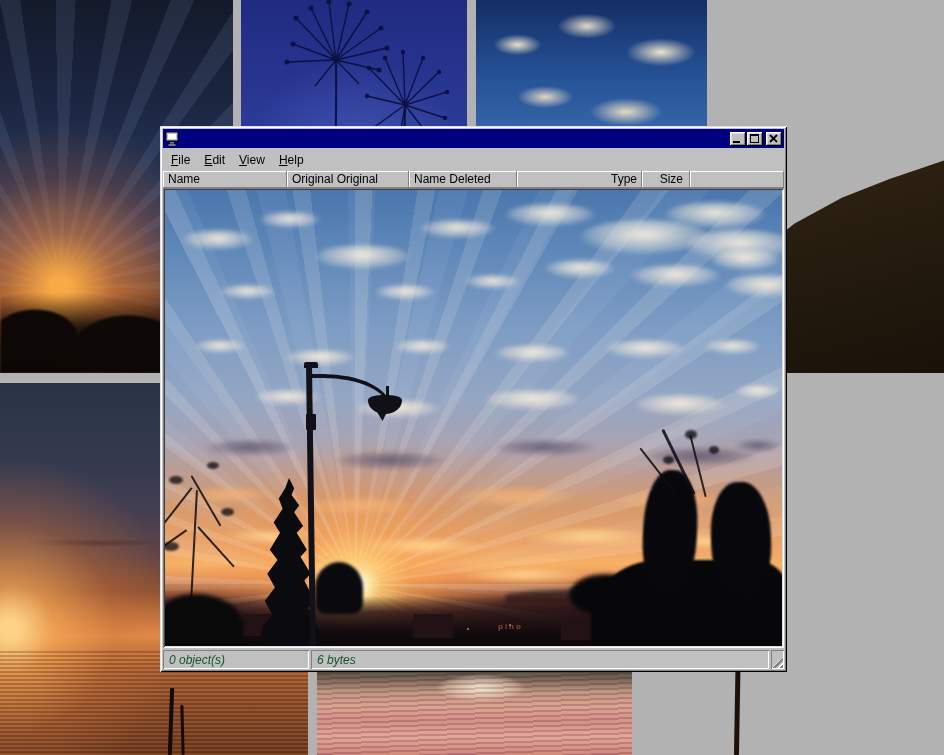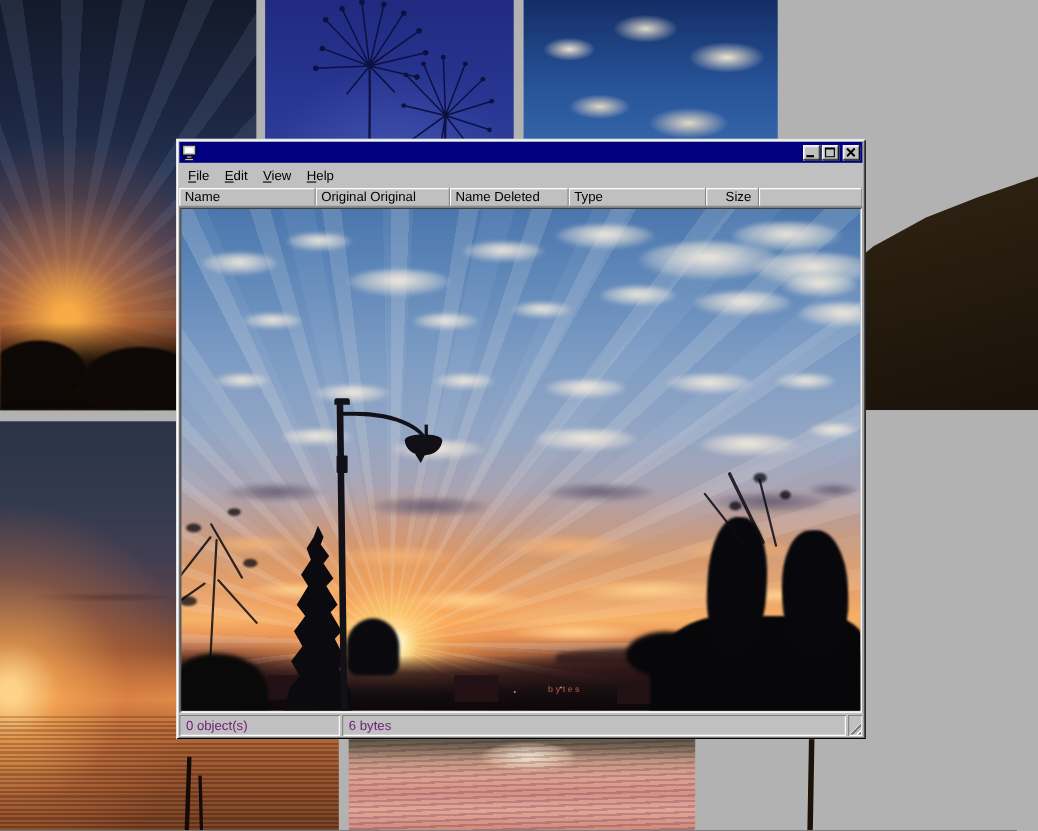--- a/index.html
+++ b/index.html
@@ -84,22 +84,22 @@
   .menu-item u{text-decoration:underline;}
   #headerrow{display:flex;height:17px;}
   .hcell{flex:0 0 auto;background:#c0c0c0;font-size:12px;color:#000;padding:1px 5px 0;
     box-shadow:inset -1px -1px 0 #808080, inset 1px 1px 0 #fff, inset -2px 0 0 #c0c0c0;
     white-space:nowrap;overflow:hidden;}
   .hcell.right{text-align:right;padding-right:7px;}
   .hcell.fill{flex:1 1 auto;}
   #content{position:relative;height:460px;background:#7c7c7c;padding:2px;
     box-shadow:inset 1px 1px 0 #808080, inset -1px -1px 0 #fff, inset 2px 2px 0 #404040, inset -2px -2px 0 #dfdfdf;}
   #statusbar{display:flex;gap:2px;height:21px;padding-top:2px;align-items:stretch;}
-  .panel{box-shadow:inset 1px 1px 0 #808080, inset -1px -1px 0 #fff;font-size:12px;color:#701a75;
-    padding:3px 4px 0 6px;white-space:nowrap;overflow:hidden;}
+  .panel{box-shadow:inset 1px 1px 0 #808080, inset -1px -1px 0 #fff;font-size:12px;color:#14532d;
+    padding:3px 4px 0 6px;white-space:nowrap;overflow:hidden;font-style:italic;}
   #panel-objects{width:146px;flex:0 0 auto;}
   #panel-bytes{flex:1 1 auto;}
   #grip{flex:0 0 13px;width:13px;position:relative;}
   #grip:before{content:"";position:absolute;right:1px;bottom:1px;width:11px;height:11px;
     background:repeating-linear-gradient(135deg, transparent 0 2px, #fff 2px 3px, #808080 3px 5px);
     clip-path:polygon(100% 0,100% 100%,0 100%);}
 
   
   #photo{position:absolute;inset:2px;overflow:hidden;
     background:
@@ -225,21 +225,21 @@
     <div id="menubar">
         <span class="menu-item"><u>F</u>ile</span>
         <span class="menu-item"><u>E</u>dit</span>
         <span class="menu-item"><u>V</u>iew</span>
         <span class="menu-item"><u>H</u>elp</span>
       </div>
     <div id="headerrow">
         <span class="hcell" style="width: 124px;">Name</span>
         <span class="hcell" style="width: 122px;">Original Original</span>
         <span class="hcell" style="width: 108px;">Name Deleted</span>
-        <span class="hcell" style="width: 125px;">Type</span>
+        <span class="hcell" style="width: 125px; text-align: right;">Type</span>
         <span class="hcell right" style="width: 48px;">Size</span>
         <span class="hcell fill" style="width: 88px;"></span>
       </div>
     <div id="content">
       <div id="photo">
         <div id="rays"></div>
         <div id="clouds">
             <div class="cloud" style="left: 18px; top: 40px; width: 70px; height: 20px;"></div>
             <div class="cloud" style="left: 95px; top: 22px; width: 60px; height: 16px;"></div>
             <div class="cloud" style="left: 150px; top: 55px; width: 95px; height: 24px;"></div>
@@ -286,21 +286,21 @@
 
         <div id="far-hills" class="sil"></div>
         <div id="ground"></div>
         <div class="bldg" style="left:78px;top:424px;width:30px;height:22px;"></div>
         <div class="bldg" style="left:128px;top:430px;width:22px;height:18px;"></div>
         <div class="bldg" style="left:248px;top:424px;width:40px;height:24px;"></div>
         <div class="bldg" style="left:396px;top:430px;width:34px;height:20px;"></div>
         <div class="lt" style="left:302px;top:438px;"></div>
         <div class="lt" style="left:344px;top:434px;"></div>
         <div class="lt" style="left:432px;top:440px;"></div>
-        <div id="sign">bytes</div>
+        <div id="sign">pino</div>
 
         <div id="cypress"></div>
         <div id="bush-mid"></div>
 
         <div class="branch" style="left:28px;top:300px;height:112px;transform:rotate(3deg);"></div>
         <div class="branch" style="left:10px;top:292px;height:52px;width:1.5px;transform:rotate(38deg);"></div>
         <div class="branch" style="left:40px;top:282px;height:58px;width:1.5px;transform:rotate(-30deg);"></div>
         <div class="branch" style="left:2px;top:330px;height:46px;width:1.5px;transform:rotate(55deg);"></div>
         <div class="branch" style="left:50px;top:330px;height:54px;width:1.5px;transform:rotate(-42deg);"></div>
         <div class="blob" style="left:4px;top:286px;width:14px;height:8px;"></div>

